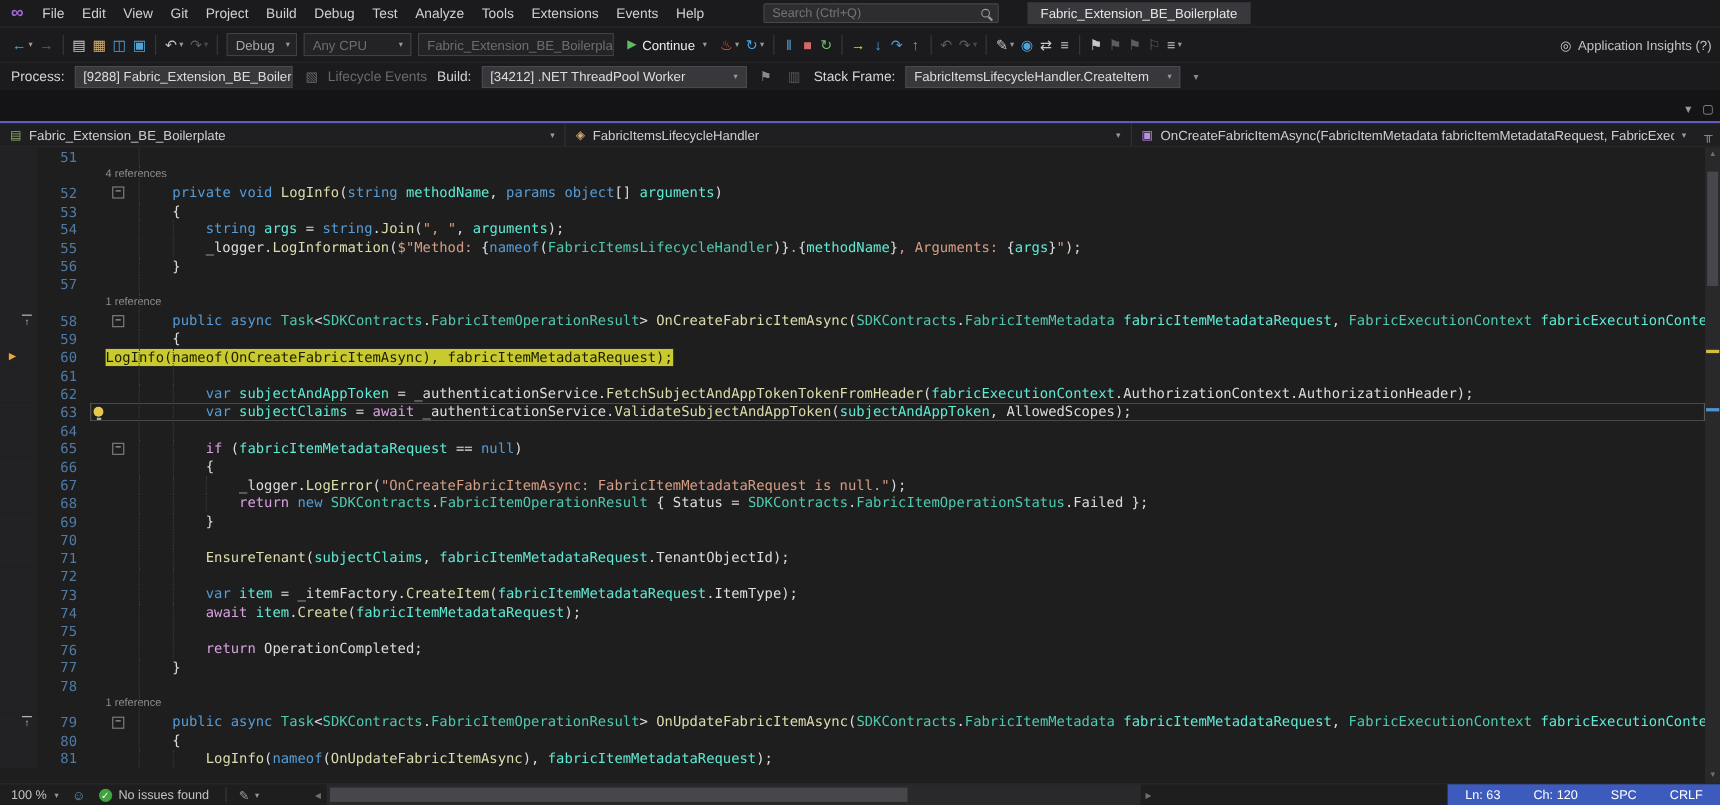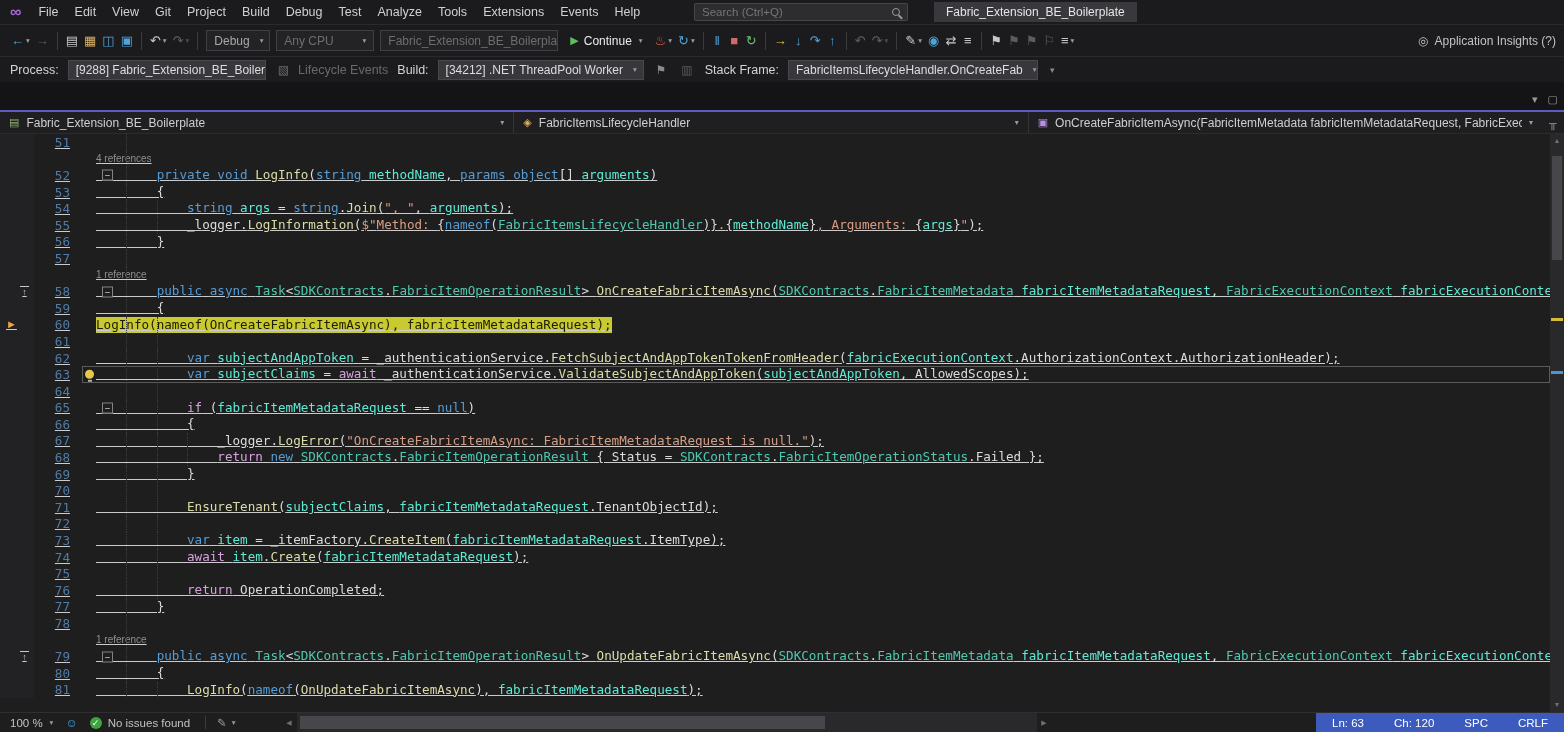--- a/index.html
+++ b/index.html
@@ -33,21 +33,21 @@
   .tb-combo[data-name="startup-project-combo"] { width:178px; }
   .tb-button { display:flex; align-items:center; gap:5px; height:22px; padding:0 7px; margin:0 2px; color:#ececec; border-radius:2px; }
   .play-glyph { color:#5fbf5f; font-size:11px; }
   .app-insights { position:absolute; right:8px; display:flex; align-items:center; gap:6px; color:#c2c2c2; font-size:12px; }
 
   
   .debug-bar { height:26px; background:#1b1b1d; border-top:1px solid #2a2a2d; display:flex; align-items:center; padding:0 10px; gap:9px; flex:none; font-size:12.5px; }
   .db-label { color:#d4d4d4; white-space:nowrap; }
   .db-combo { height:20px; background:#38383c; border:1px solid #48484d; color:#dddddd; display:flex; align-items:center; justify-content:space-between; gap:8px; padding:0 7px; font-size:12px; white-space:nowrap; overflow:hidden; }
   .db-combo.w1 { width:198px; }
-  .db-combo.w2 { width:206px; }
+  .db-combo.w2 { width:241px; }
   .db-combo.w3 { width:250px; }
   .db-icon { color:#8a8a8a; font-size:12px; padding:0 3px; }
   .db-disabled { display:flex; align-items:center; gap:6px; color:#666a6e; }
 
   
   .tab-strip { height:30px; background:#141416; border-bottom:2px solid #5e5cc0; display:flex; align-items:flex-end; position:relative; flex:none; }
   .tab { height:25px; background:#27272b; display:flex; align-items:center; gap:8px; padding:0 10px; color:#ededed; font-size:12.5px; }
   .pin { width:3px; height:8px; background:#b8b8b8; position:relative; margin:0 2px; }
   .pin::before { content:""; position:absolute; top:-3px; left:-2px; width:7px; height:3px; background:#b8b8b8; }
   .tab-close { color:#c8c8c8; font-size:13px; padding:0 2px; }
@@ -55,21 +55,21 @@
 
   
   .nav-bar { height:22px; background:#1f1f21; border-bottom:1px solid #2b2b2e; display:flex; flex:none; }
   .nav-combo { flex:1 1 0; display:flex; align-items:center; gap:7px; padding:0 9px; border-right:1px solid #333338; font-size:12px; color:#cfcfcf; white-space:nowrap; overflow:hidden; min-width:0; }
   .nav-combo .chev { margin-left:auto; color:#9a9a9a; font-size:8px; flex:none; }
   .nav-text { overflow:hidden; text-overflow:clip; white-space:nowrap; }
   .nav-ico { font-size:11px; flex:none; }
   .nav-split { width:22px; display:flex; align-items:center; justify-content:center; color:#9a9a9a; font-size:11px; }
 
   
-  .editor { height:578px; display:flex; position:relative; flex:none; background:#1e1e1e;text-decoration:underline; }
+  .editor { height:578px; display:flex; position:relative; flex:none; background:#1e1e1e; }
   .code-rows { flex:1; overflow:hidden; min-width:0; }
   .row { height:16.6px; display:flex; align-items:center; position:relative; }
   .glyph { width:34px; flex:none; height:100%; display:flex; align-items:center; padding-left:6px; background:#222224; }
   .glyph.right { justify-content:flex-end; padding-right:5px; }
   .cur-arrow { color:#eda63a; font-size:11px; line-height:11px; }
   .micon { color:#c8c8c8; font-size:9px; line-height:9px; border-top:1px solid #c8c8c8; padding-top:1px; text-align:center; width:9px; }
   .ln { width:48px; flex:none; text-align:right; padding-right:12px; font-family:"DejaVu Sans Mono",monospace; font-size:12.6px; color:#517ba6; }
   .codebox { flex:1; min-width:0; position:relative; font-family:"DejaVu Sans Mono",monospace; font-size:12.6px; line-height:16.6px; white-space:pre; color:#dcdcdc; padding-left:14px; overflow:hidden; height:100%; display:flex; align-items:center; }
   .caret-row .codebox { box-shadow: inset 0 0 0 1px #5a5a5a; }
   .guide { position:absolute; top:0; bottom:0; width:1px; border-left:1px dotted #3d3d3d; }
@@ -270,21 +270,21 @@
     </div>
     <span class="db-label" data-name="thread-label">Build:</span>
     <div class="db-combo w2" data-name="thread-combo">
       <span data-name="thread-value">[34212] .NET ThreadPool Worker</span>
       <span class="dd" data-name="chevron-down-icon">▾</span>
     </div>
     <span class="db-icon" data-name="flag-icon">⚑</span>
     <span class="db-icon" style="color:#5a5a5e;" data-name="parallel-stacks-icon">▥</span>
     <span class="db-label" data-name="stack-frame-label">Stack Frame:</span>
     <div class="db-combo w3" data-name="stack-frame-combo">
-      <span data-name="stack-frame-value">FabricItemsLifecycleHandler.OnCreateFab</span>
+      <span data-name="stack-frame-value">FabricItemsLifecycleHandler.CreateItem</span>
       <span class="dd" data-name="chevron-down-icon">▾</span>
     </div>
     <span class="db-icon" data-name="overflow-chevron-icon" style="font-size:9px;">▾</span>
   </div>
 
   <div class="tab-strip" data-name="document-tab-strip">
     <div class="tab-strip-right" data-name="tab-strip-controls">
       <span data-name="chevron-down-icon">▾</span>
       <span data-name="float-window-icon">▢</span>
     </div>

